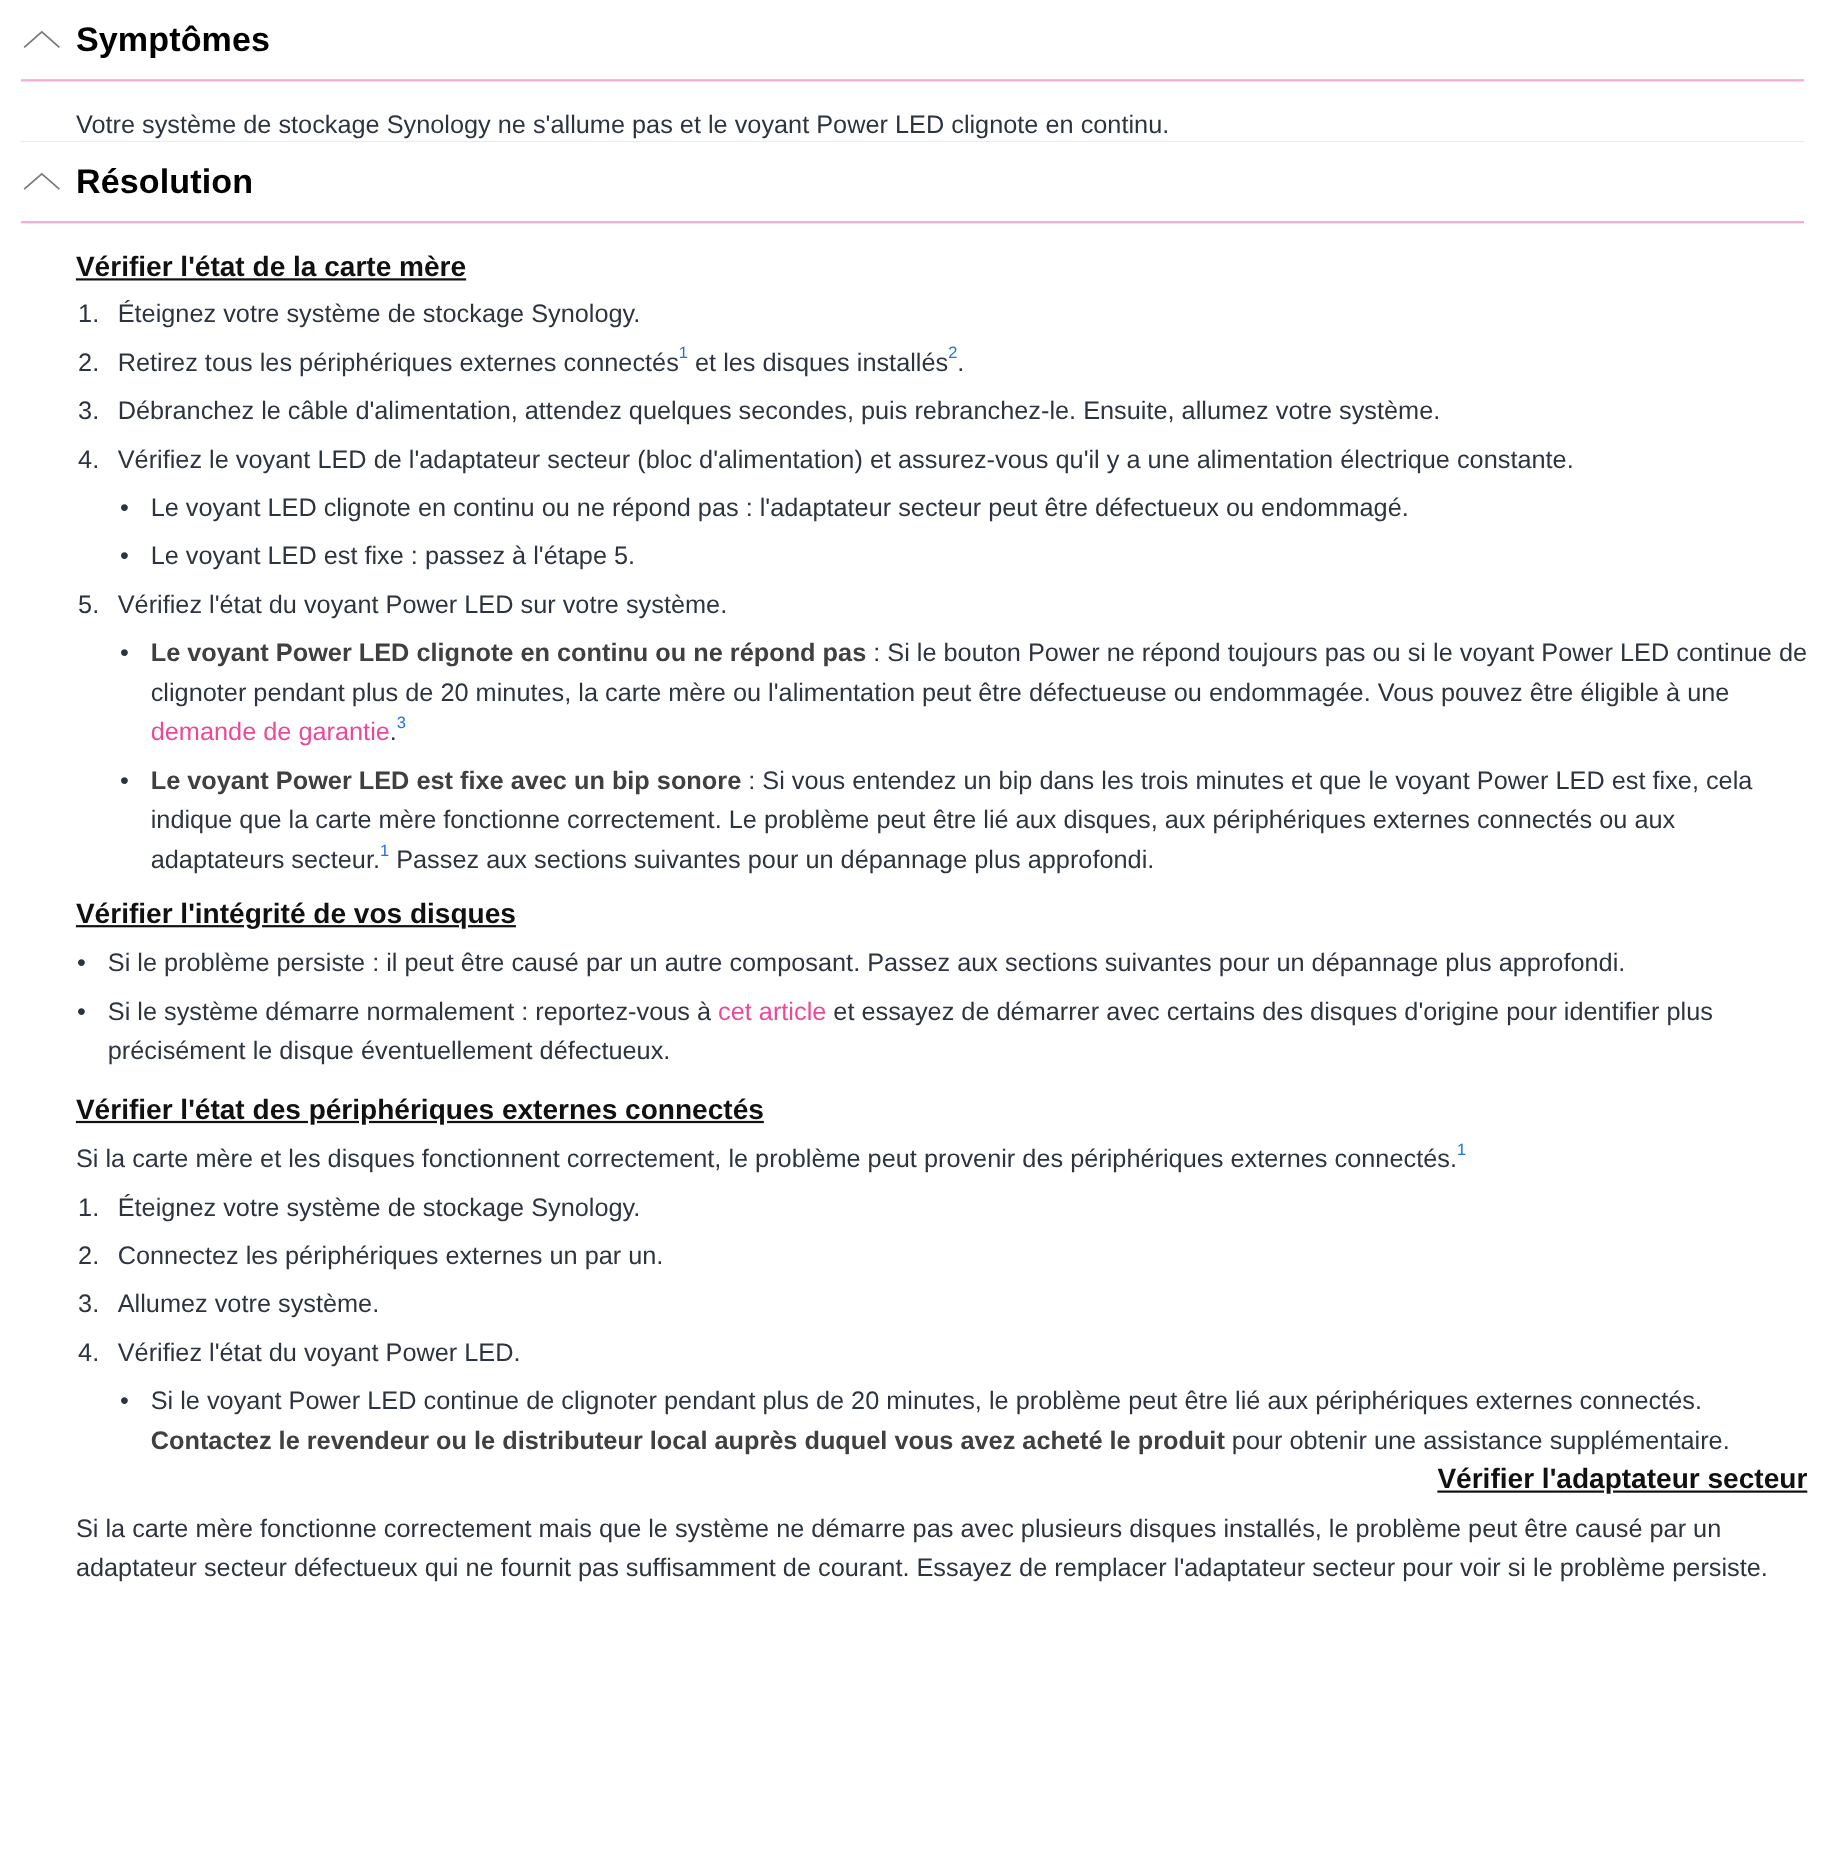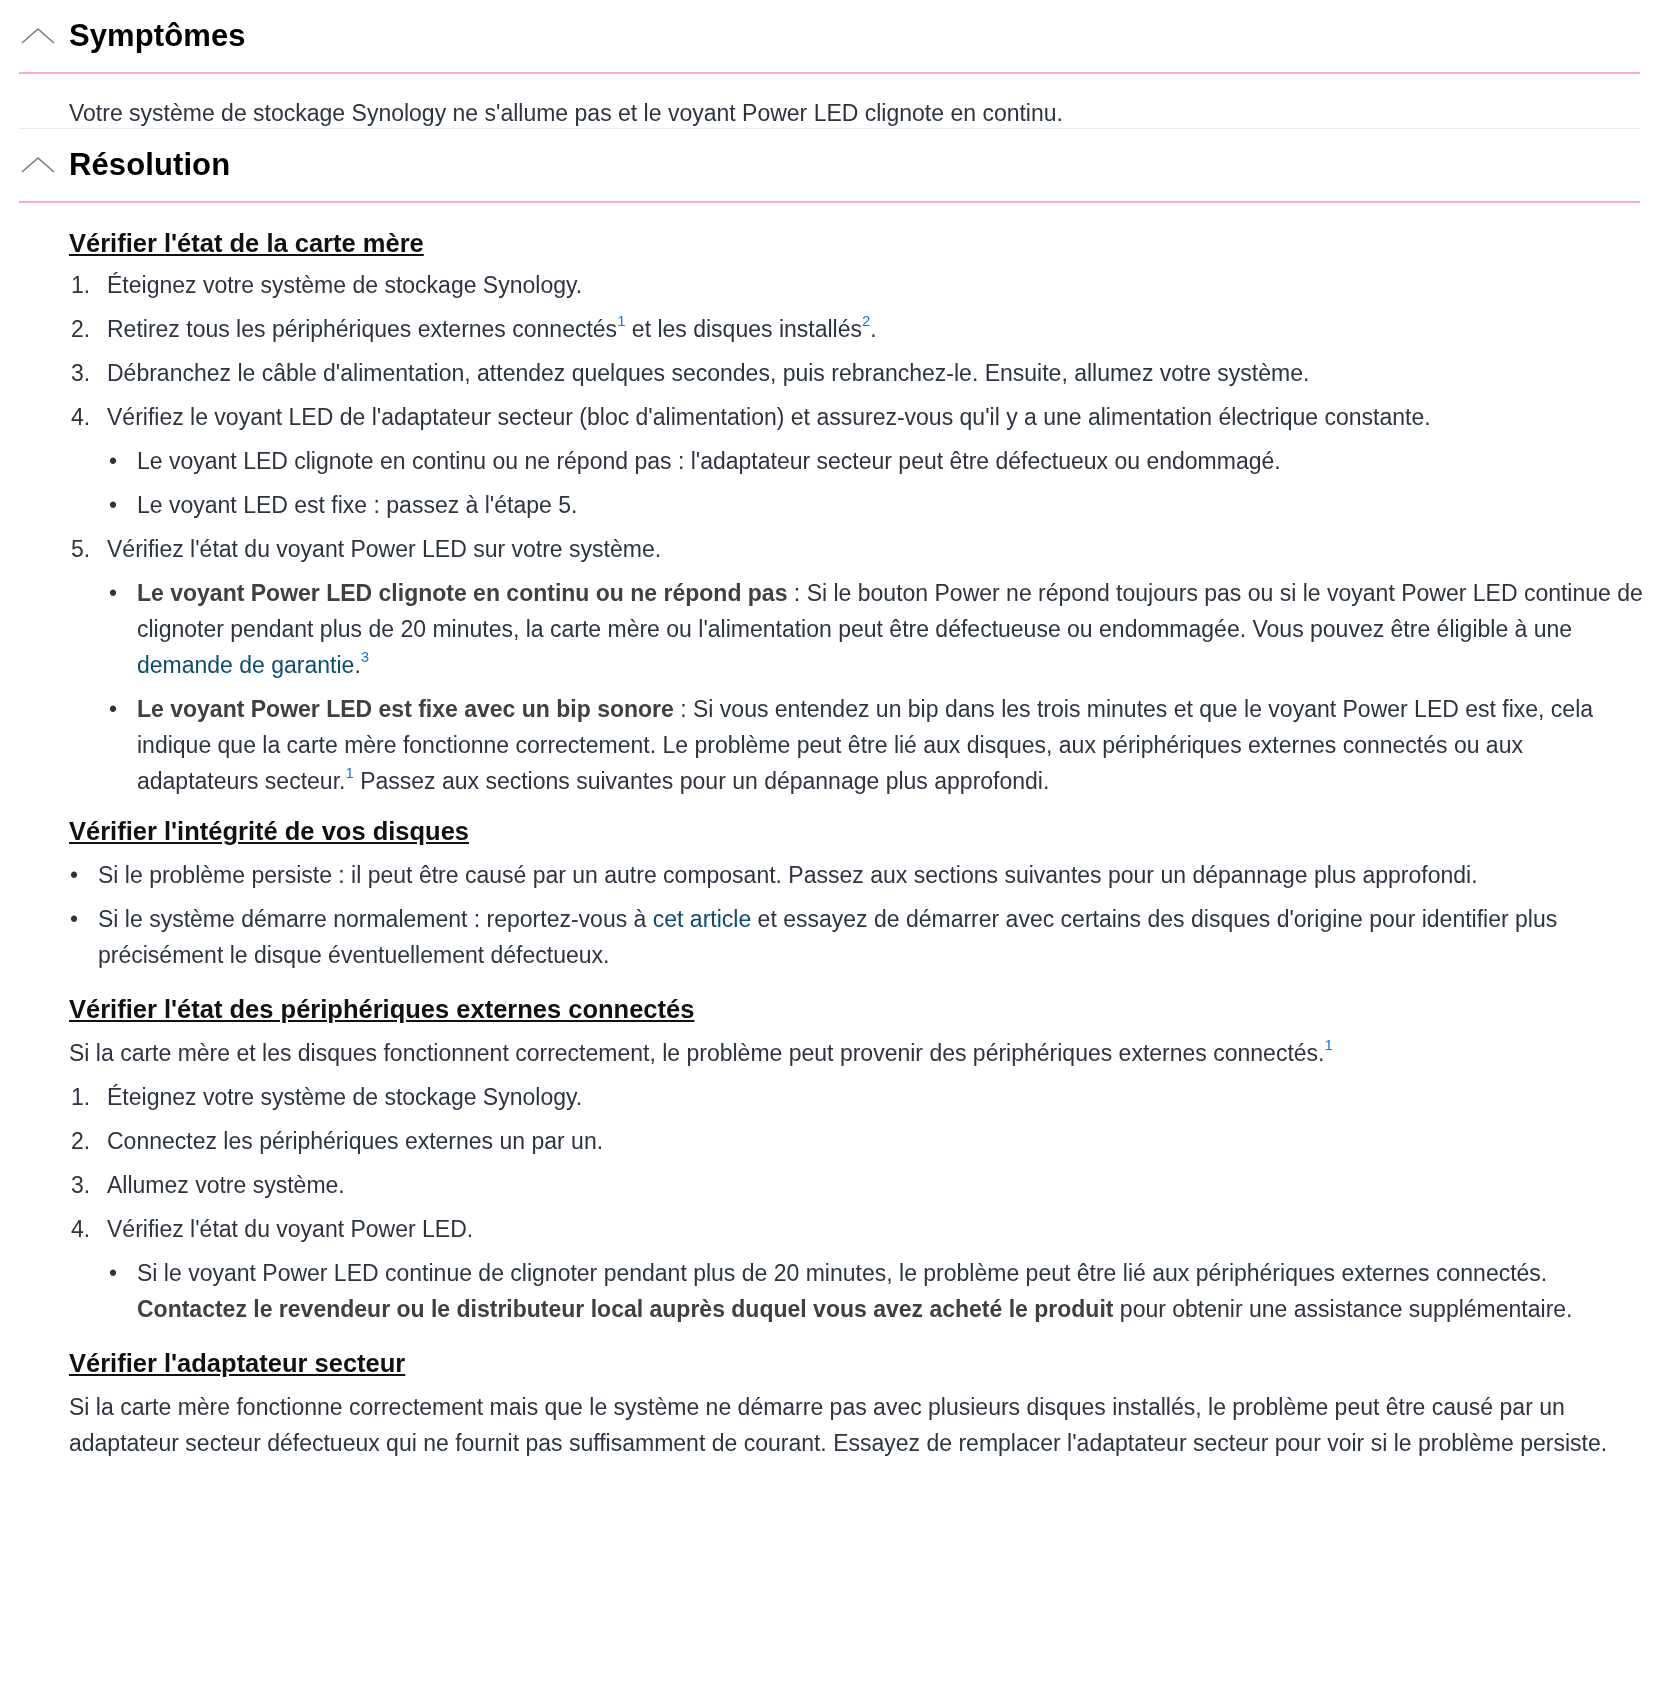--- a/index.html
+++ b/index.html
@@ -38,21 +38,21 @@
     margin: 0; line-height: 36px; text-decoration: underline;
   }
   .para { font-size: 23px; line-height: 36px; margin: 0; }
   ol, ul { margin: 0; padding: 0; list-style: none; }
   .ol-item { position: relative; padding-left: 38px; font-size: 23px; line-height: 36px; margin-top: 8px; }
   .ol-num { position: absolute; left: 2px; top: 0; }
   .ul-item { position: relative; padding-left: 68px; font-size: 23px; line-height: 36px; margin-top: 8px; }
   .ul-item .dot { position: absolute; left: 40px; top: 0; }
   .ul-flat { position: relative; padding-left: 29px; font-size: 23px; line-height: 36px; margin-top: 8px; }
   .ul-flat .dot { position: absolute; left: 1px; top: 0; }
-  .link { color: #0c4a6e; text-decoration: none; cursor: pointer; }
+  .link { color: #ec4899; text-decoration: none; cursor: pointer; }
   sup { font-size: 15px; line-height: 0; vertical-align: 0.75em; color: #1a73e8; }
   b { color: #404040; text-align: center; }
 </style>
 </head>
 <body>
 
 <div class="page">
 
   <div class="section-header sym">
     <svg class="chev" viewBox="0 0 36 20">
@@ -145,17 +145,17 @@
       <li class="ol-item">
         <span class="ol-num">4.</span>
         <span>Vérifiez l'état du voyant Power LED.</span>
       </li>
       <li class="ul-item">
         <span class="dot">•</span>
         <span>Si le voyant Power LED continue de clignoter pendant plus de 20 minutes, le problème peut être lié aux périphériques externes connectés. </span><b>Contactez le revendeur ou le distributeur local auprès duquel vous avez acheté le produit</b><span> pour obtenir une assistance supplémentaire.</span>
       </li>
     </ol>
 
-    <h3 style="margin-top:18px;">Vérifier l'adaptateur secteur</h3>
+    <h3 style="text-align:right;">Vérifier l'adaptateur secteur</h3>
     <p class="para" style="margin-top:8px;">Si la carte mère fonctionne correctement mais que le système ne démarre pas avec plusieurs disques installés, le problème peut être causé par un adaptateur secteur défectueux qui ne fournit pas suffisamment de courant. Essayez de remplacer l'adaptateur secteur pour voir si le problème persiste.</p>
 
   </div>
 </div>
 
 </body></html>

